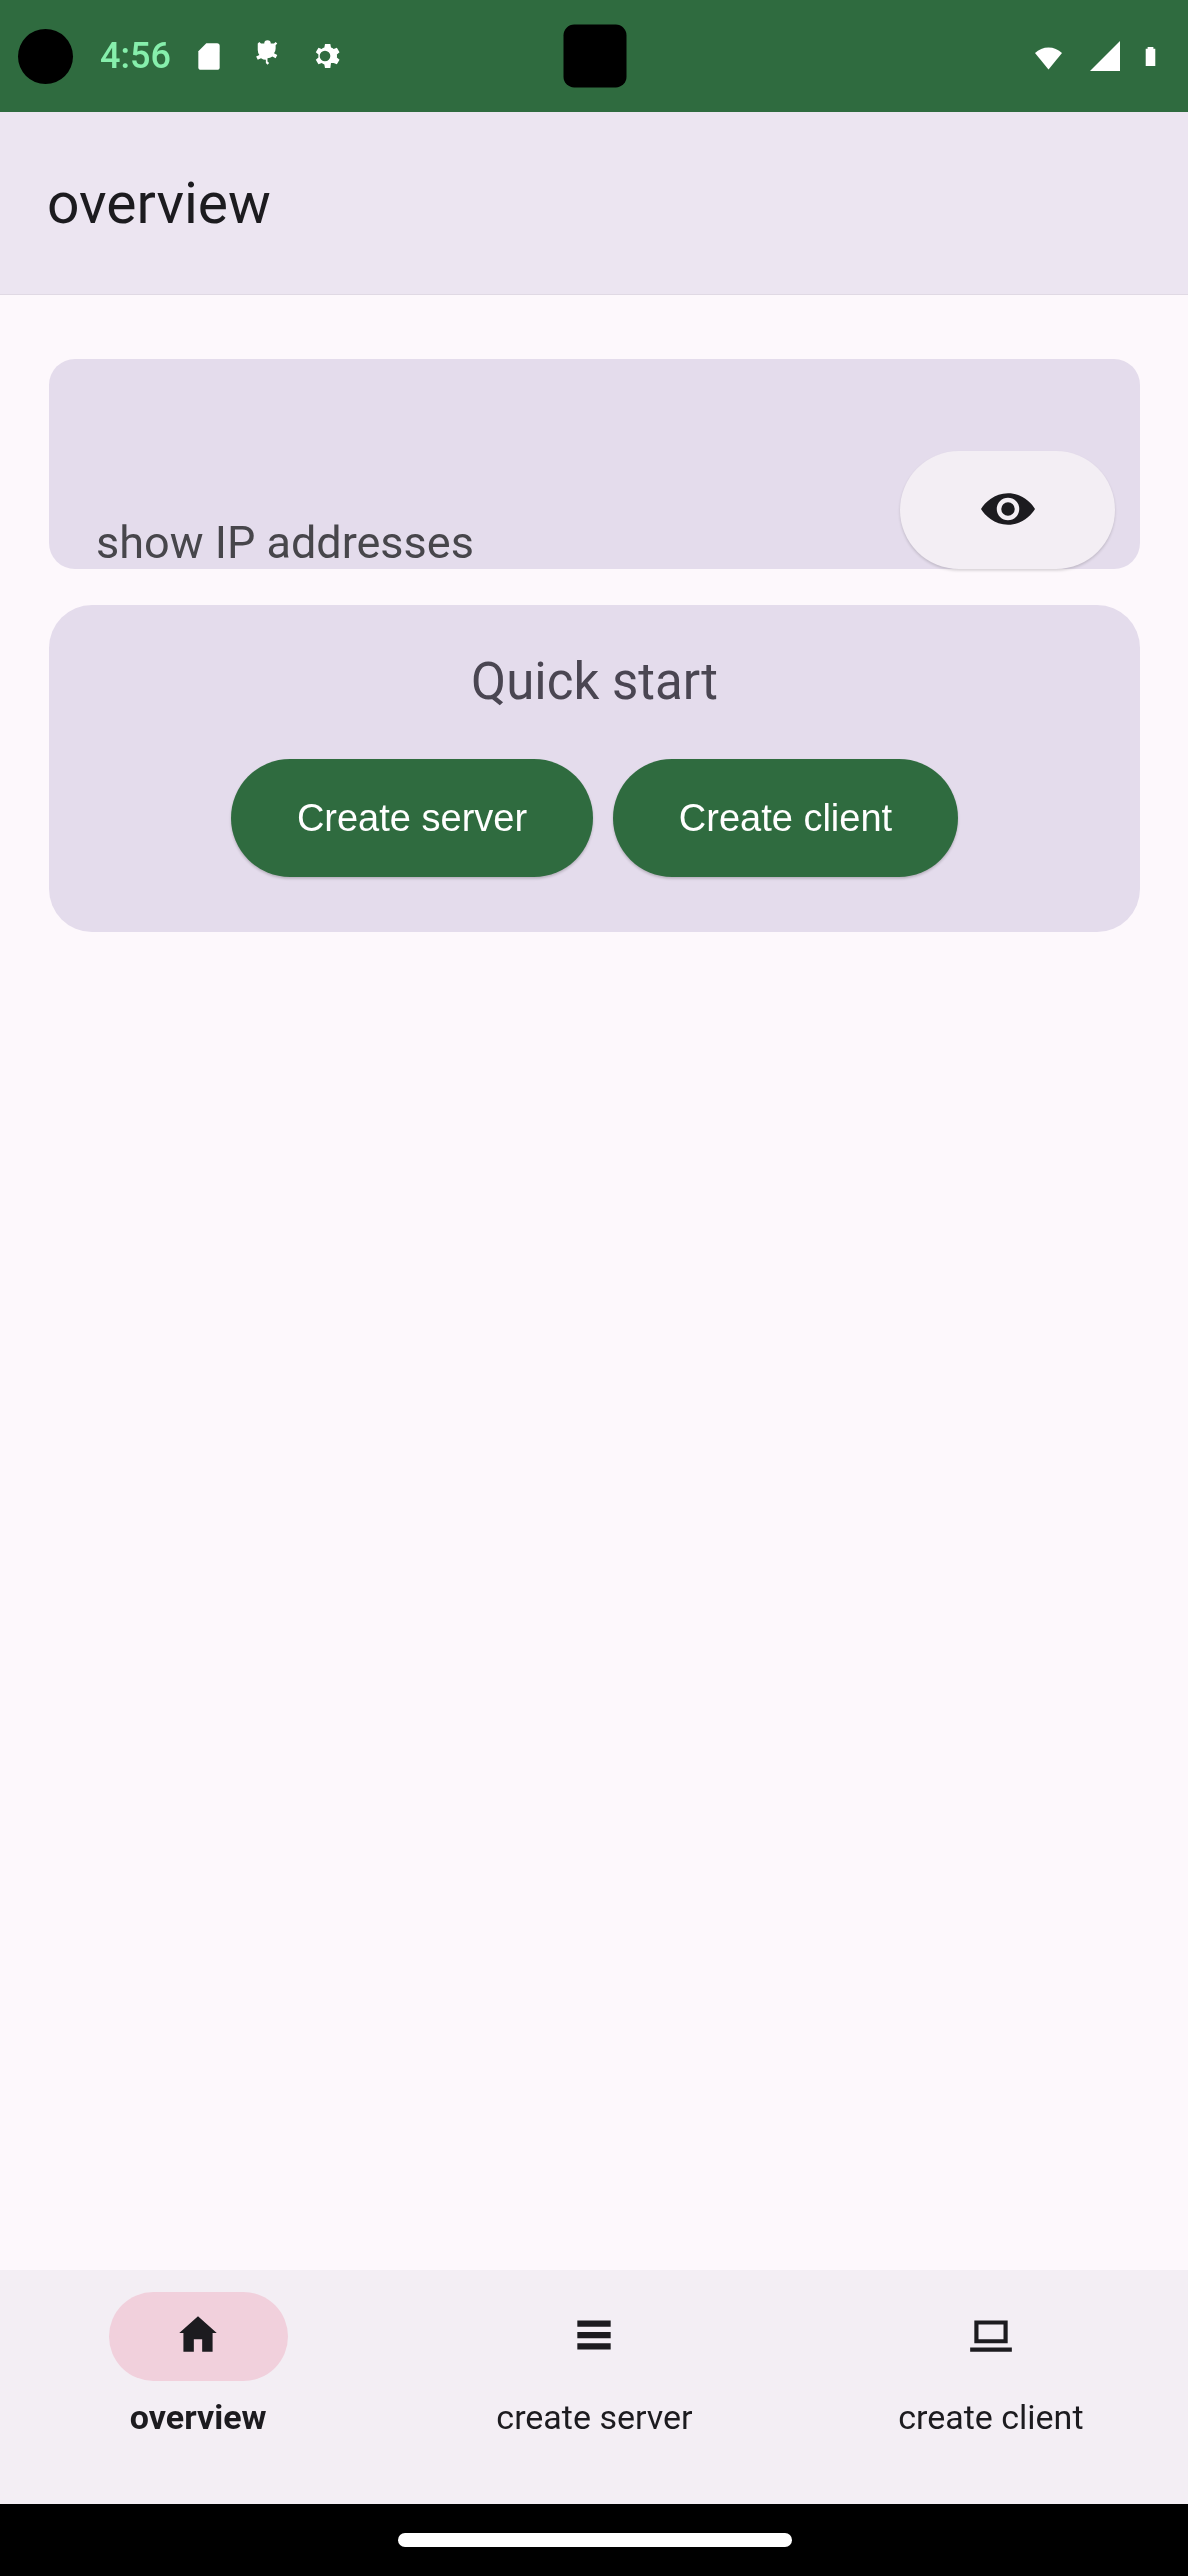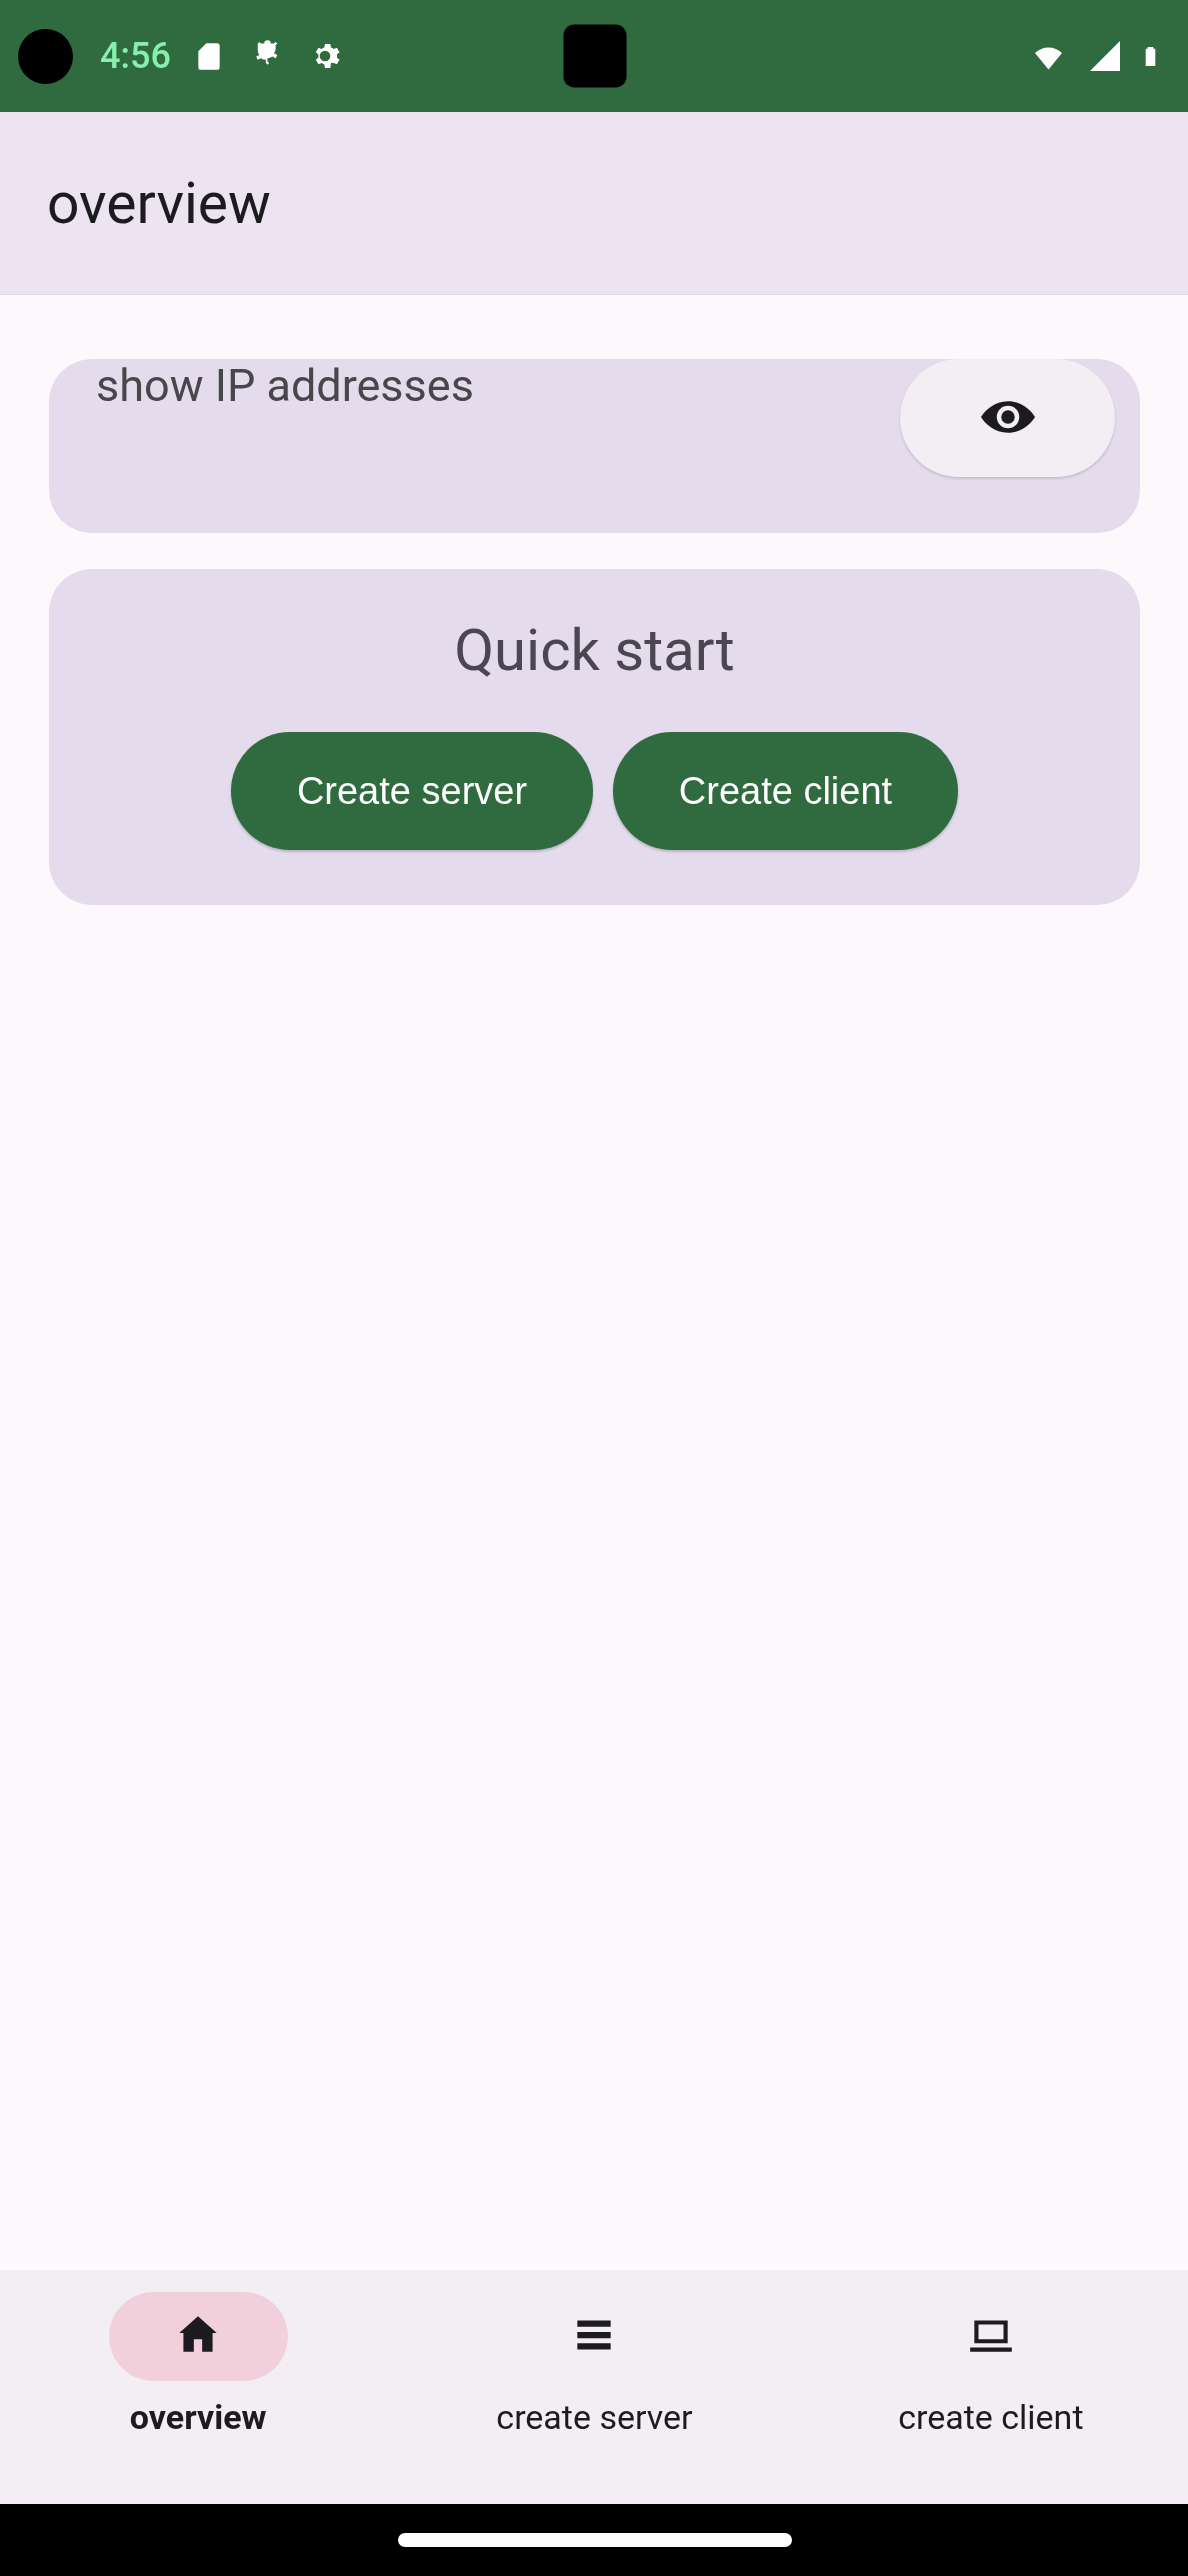--- a/index.html
+++ b/index.html
@@ -55,23 +55,24 @@
     padding: 64px 49px 0 49px;
     display:flex; flex-direction:column; gap:36px;
   }
 
   
   .card {
     background: #e4dcec;
     border-radius: 43px;
   }
   .card-ip {
-    height: 174px;
-    display:flex; align-items:flex-start;
+    height: 210px;
+    display:flex; align-items:flex-end;
     padding: 0 25px 0 47px;
+    border-radius: 26px;
   }
   .card-ip-label {
     flex:1;
     font-size: 45px;
     color: #47464b;
   }
   .eye-chip {
     width: 215px;
     height: 118px;
     background: #f3eef4;
@@ -80,21 +81,21 @@
     box-shadow: 0 1.8px 2.7px rgba(0,0,0,0.15);
   }
   .eye-chip svg { width:54px; height:54px; }
 
   
   .card-qs {
     padding: 47px 0 55px 0;
     display:flex; flex-direction:column; align-items:center; gap:48px;
   }
   .qs-title {
-    font-size: 58px;
+    font-size: 51px;
     font-weight: 400;
     color: #4a4652;
   }
   .qs-buttons {
     display:flex; gap:19.7px;
   }
   .qs-btn {
     background: #2f6b3f;
     color: #fff;
     border:none;

